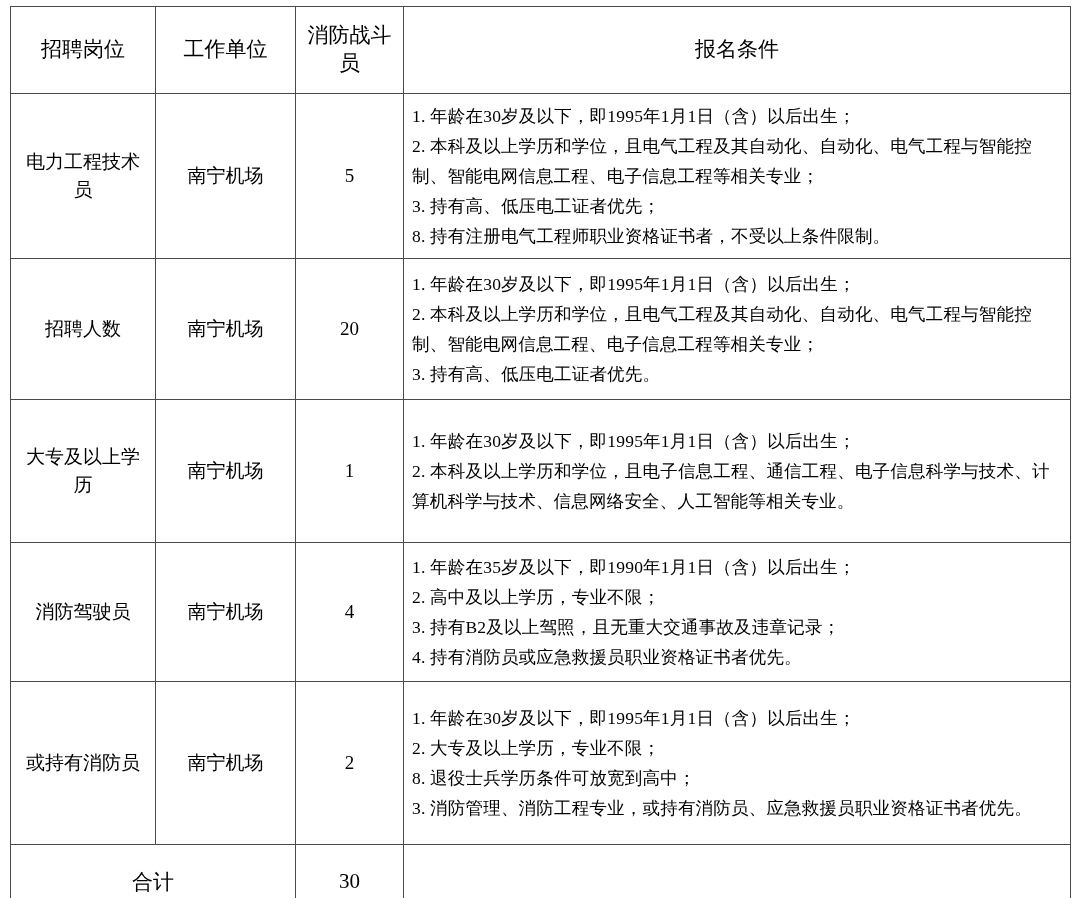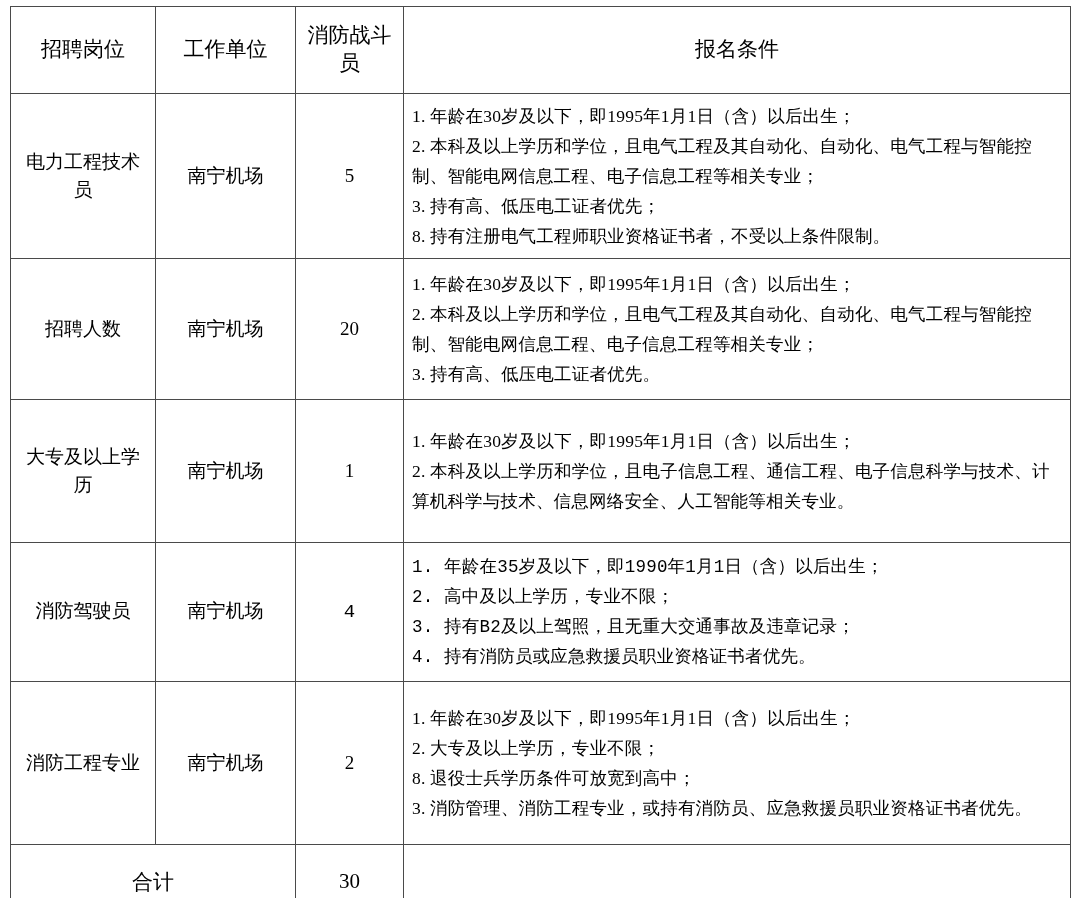--- a/index.html
+++ b/index.html
@@ -51,21 +51,21 @@
     font-size: 17.5px;
     line-height: 1.72;
     letter-spacing: 0.2px;
   }
   td.cond .line {
     white-space: normal;
   }
   tr.r1 td { height: 152px; }
   tr.r2 td { height: 128px; }
   tr.r3 td { height: 130px; }
-  tr.r4 td { height: 126px; font-family: Liberation Mono, monospace; }
+  tr.r4 td { height: 126px; }
   tr.r5 td { height: 150px; }
   tr.total td {
     height: 62px;
     text-align: center;
     font-size: 21px;
   }
   td.total-label { text-align: center; }
   td.total-blank { }
 </style>
 </head>
@@ -128,21 +128,21 @@
         <td class="count">4</td>
         <td class="cond">
           <div class="line">1. 年龄在35岁及以下，即1990年1月1日（含）以后出生；</div>
           <div class="line">2. 高中及以上学历，专业不限；</div>
           <div class="line">3. 持有B2及以上驾照，且无重大交通事故及违章记录；</div>
           <div class="line">4. 持有消防员或应急救援员职业资格证书者优先。</div>
         </td>
       </tr>
 
       <tr class="r5">
-        <td class="post">消防工程专业</td>
+        <td class="post">或持有消防员</td>
         <td class="unit">南宁机场</td>
         <td class="count">2</td>
         <td class="cond">
           <div class="line">1. 年龄在30岁及以下，即1995年1月1日（含）以后出生；</div>
           <div class="line">2. 大专及以上学历，专业不限；</div>
           <div class="line">8. 退役士兵学历条件可放宽到高中；</div>
           <div class="line">3. 消防管理、消防工程专业，或持有消防员、应急救援员职业资格证书者优先。</div>
         </td>
       </tr>
 

